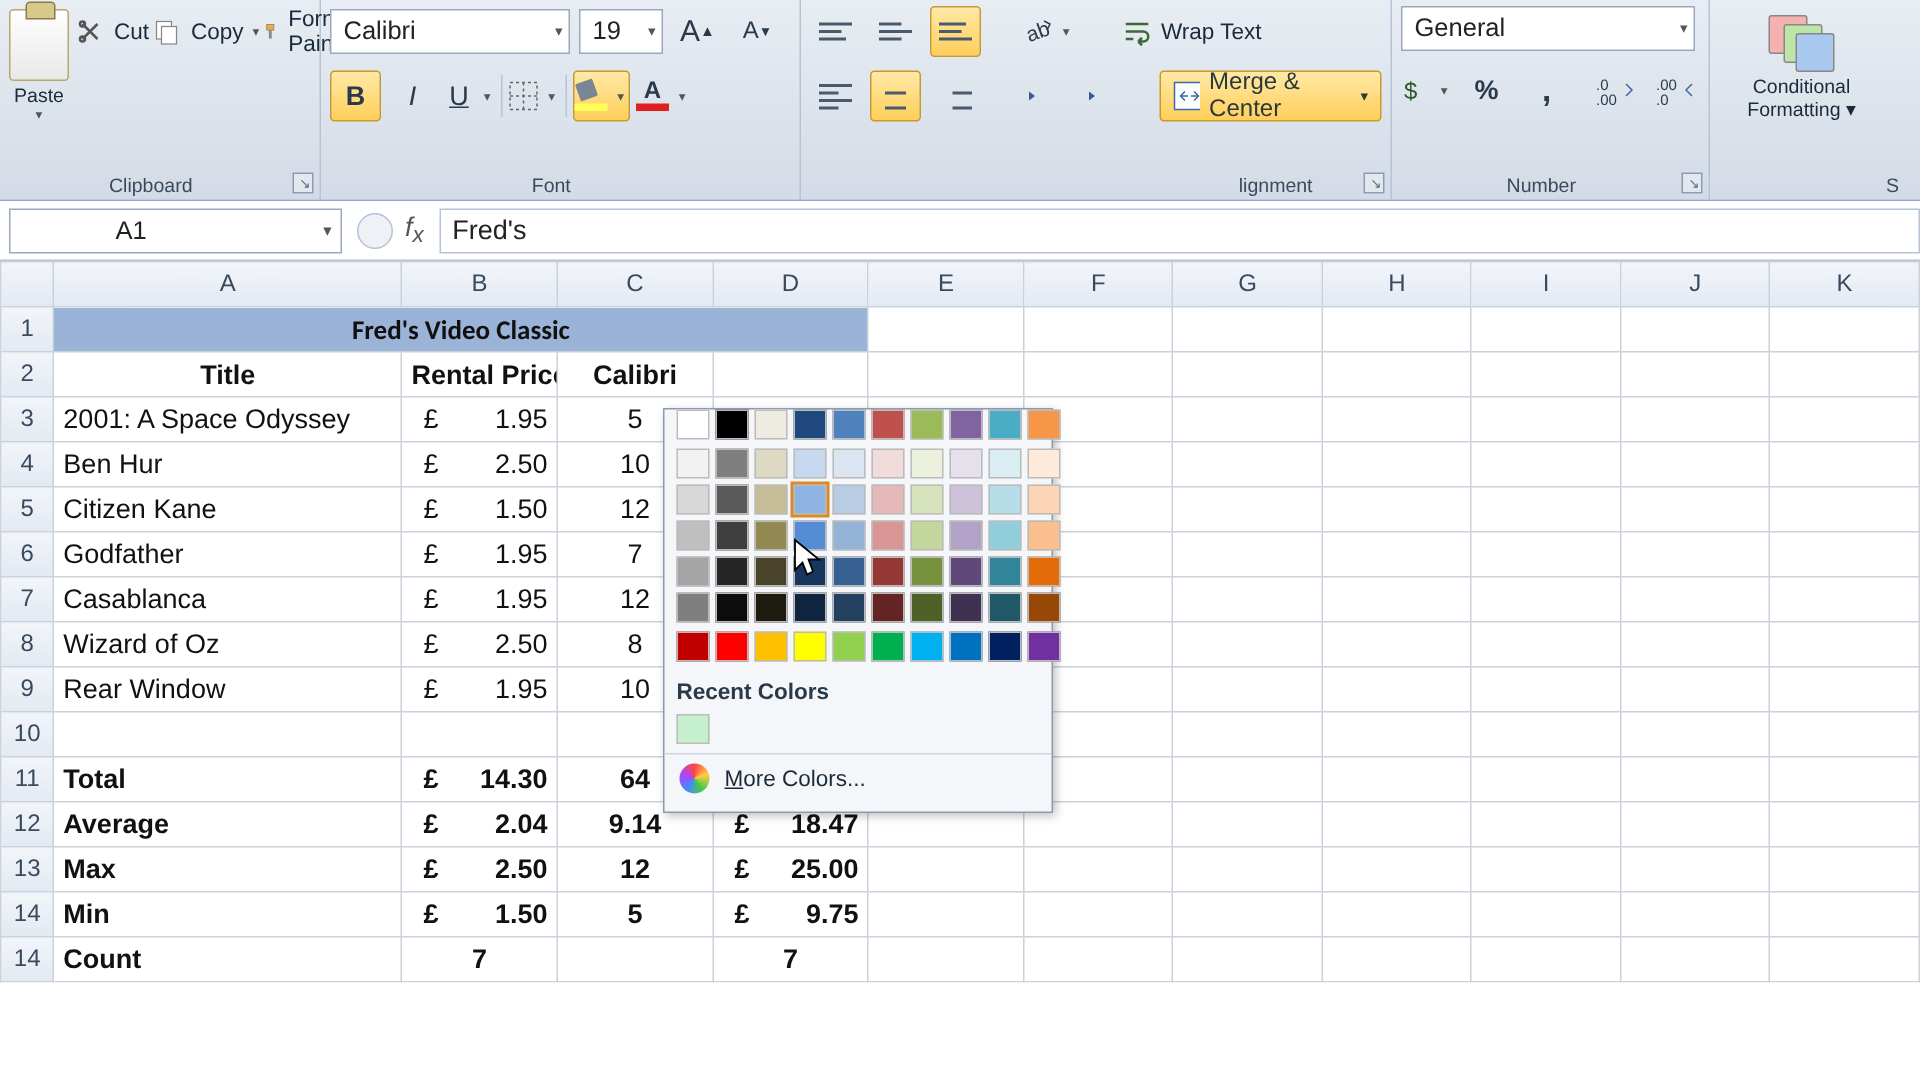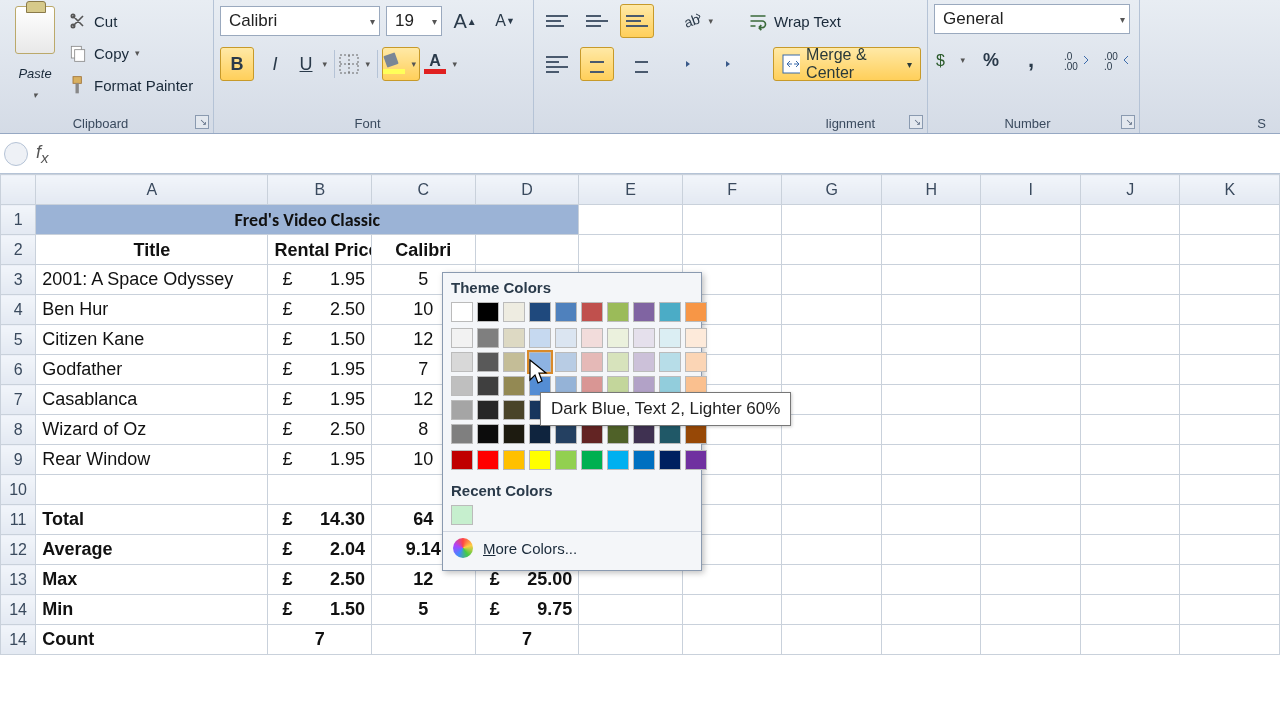--- a/index.html
+++ b/index.html
@@ -48,21 +48,20 @@
   }
   .big-btn {
     display: flex;
     flex-direction: column;
     align-items: center;
     justify-content: space-between;
     width: 58px;
     padding-top: 2px;
     font-size: 13px;
     color: #1a2a3a;
-    font-style: italic;
   }
   .clip-icon {
     width: 40px; height: 48px;
     background: linear-gradient(#fff, #e8e8e8);
     border: 1px solid #bba96a;
     border-radius: 3px;
     position: relative;
     margin-bottom: 2px;
   }
   .clip-icon::before {
@@ -264,21 +263,21 @@
 
 <div class="ribbon">
 
   <div class="group" style="width:214px">
     <div style="display:flex;gap:4px;">
       <div class="big-btn">
         <div class="clip-icon"></div>
         <span>Paste</span>
         <span style="font-size:9px;color:#555;">▾</span>
       </div>
-      <div style="display:flex;flex-direction:column;gap:2px;padding-top:2px;">
+      <div style="display:flex;flex-direction:row;gap:2px;padding-top:2px;">
         <div class="mini-row">
           <svg class="ic" viewBox="0 0 24 24">
               <path fill="none" stroke="#555" stroke-width="2" d="M6 6l12 12M18 6L6 18M6 20a2 2 0 100-4 2 2 0 000 4zM6 8a2 2 0 100-4 2 2 0 000 4z"></path>
             </svg>
           <span>Cut</span>
         </div>
         <div class="mini-row">
           <svg class="ic" viewBox="0 0 24 24">
               <rect x="4" y="4" width="12" height="14" fill="#fff" stroke="#888"></rect>
               <rect x="8" y="8" width="12" height="14" fill="#fff" stroke="#888"></rect>
@@ -460,27 +459,42 @@
             <text x="0" y="20" font-size="10" fill="#2a3a4a">.0</text>
             <path d="M24 6l-4 4 4 4" fill="none" stroke="#3a6aaa"></path>
           </svg>
       </div>
     </div>
     <div class="group-label">Number</div>
     <div class="dlg-launcher">↘</div>
   </div>
 
   <div class="group" style="width:130px;border-right:none;">
+    <div class="big-btn" style="width:110px;padding-top:6px;">
+      <div class="cond-fmt">
+        <div class="a"></div>
+          <div class="b"></div>
+          <div class="c"></div>
+      </div>
+      <span>Conditional</span>
+      <span><span>Formatting</span> ▾</span>
+    </div>
     <div class="group-label" style="text-align:right;right:4px;">S</div>
   </div>
 </div>
 
 <div class="fx-bar">
+  <div class="name-box">
+    <span>A1</span>
+  </div>
   <div class="fx-btn"></div>
   <div class="fx-lbl">f<sub>x</sub></div>
+  <div class="formula-input">
+    <span>Fred's</span>
+  </div>
 </div>
 
 <div class="sheet">
   <table class="grid">
     <colgroup>
       <col style="width:34px">
         <col style="width:224px">
         <col style="width:100px">
       <col style="width:100px">
         <col style="width:100px">
@@ -713,21 +727,20 @@
           <td class=""></td>
           <td class=""></td>
           <td class=""></td>
           <td class=""></td>
           <td class=""></td>
         </tr>
       </tbody>
   </table>
 
   <div class="color-pop">
-    <h4>Theme Colors</h4>
     <div class="swatch-row" id="theme-top">
         <div class="swatch" style="background:#ffffff"></div>
         <div class="swatch" style="background:#000000"></div>
         <div class="swatch" style="background:#eeece1"></div>
         <div class="swatch" style="background:#1f497d"></div>
         <div class="swatch" style="background:#4f81bd"></div>
         <div class="swatch" style="background:#c0504d"></div>
         <div class="swatch" style="background:#9bbb59"></div>
         <div class="swatch" style="background:#8064a2"></div>
         <div class="swatch" style="background:#4bacc6"></div>
@@ -800,18 +813,17 @@
     <h4>Recent Colors</h4>
     <div class="swatch-row" id="recent-row">
         <div class="swatch" style="background:#c6efce"></div>
       </div>
     <div class="menu-item">
       <div class="mc"></div>
       <span><span class="ul">M</span><span>ore Colors...</span></span>
     </div>
   </div>
 
-  <div class="tooltip">Dark Blue, Text 2, Lighter 60%</div>
 
   <svg class="cursor" viewBox="0 0 20 28">
     <path d="M2 2l0 20 5-5 3 8 4-2-3-8 7 0z" fill="#fff" stroke="#000" stroke-width="1.2"></path>
   </svg>
 </div>
 
 </body></html>

